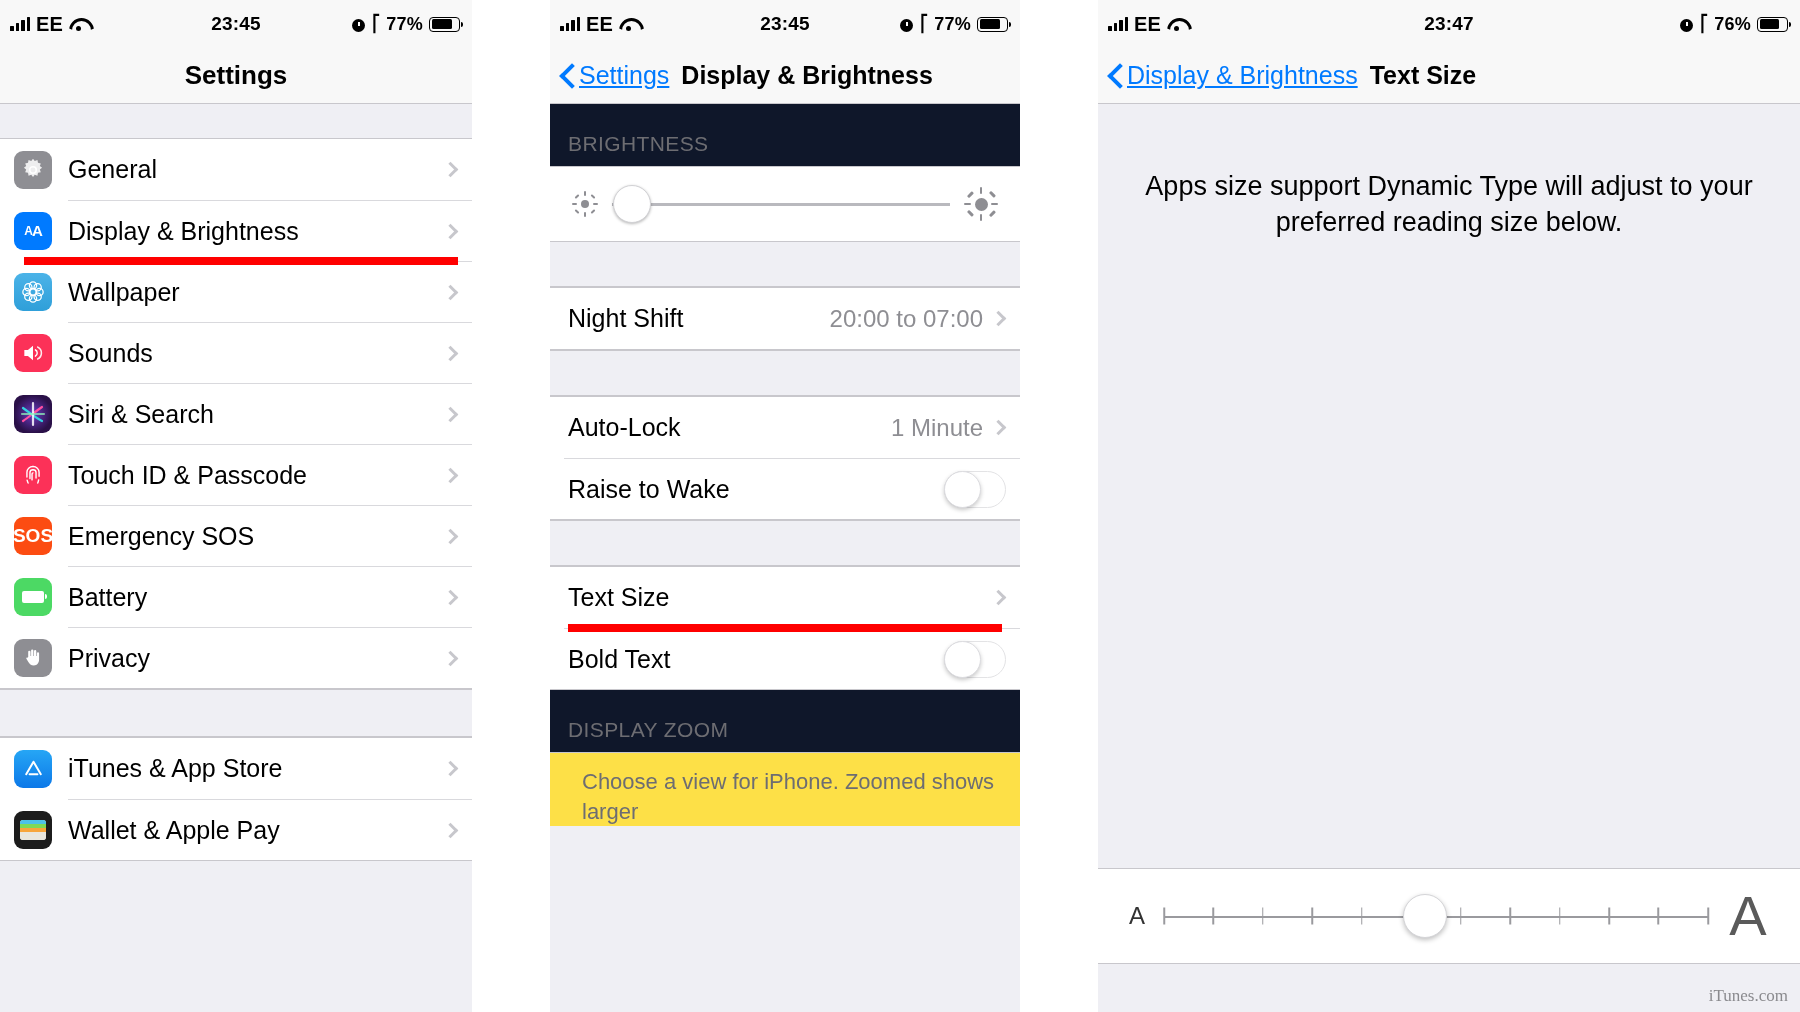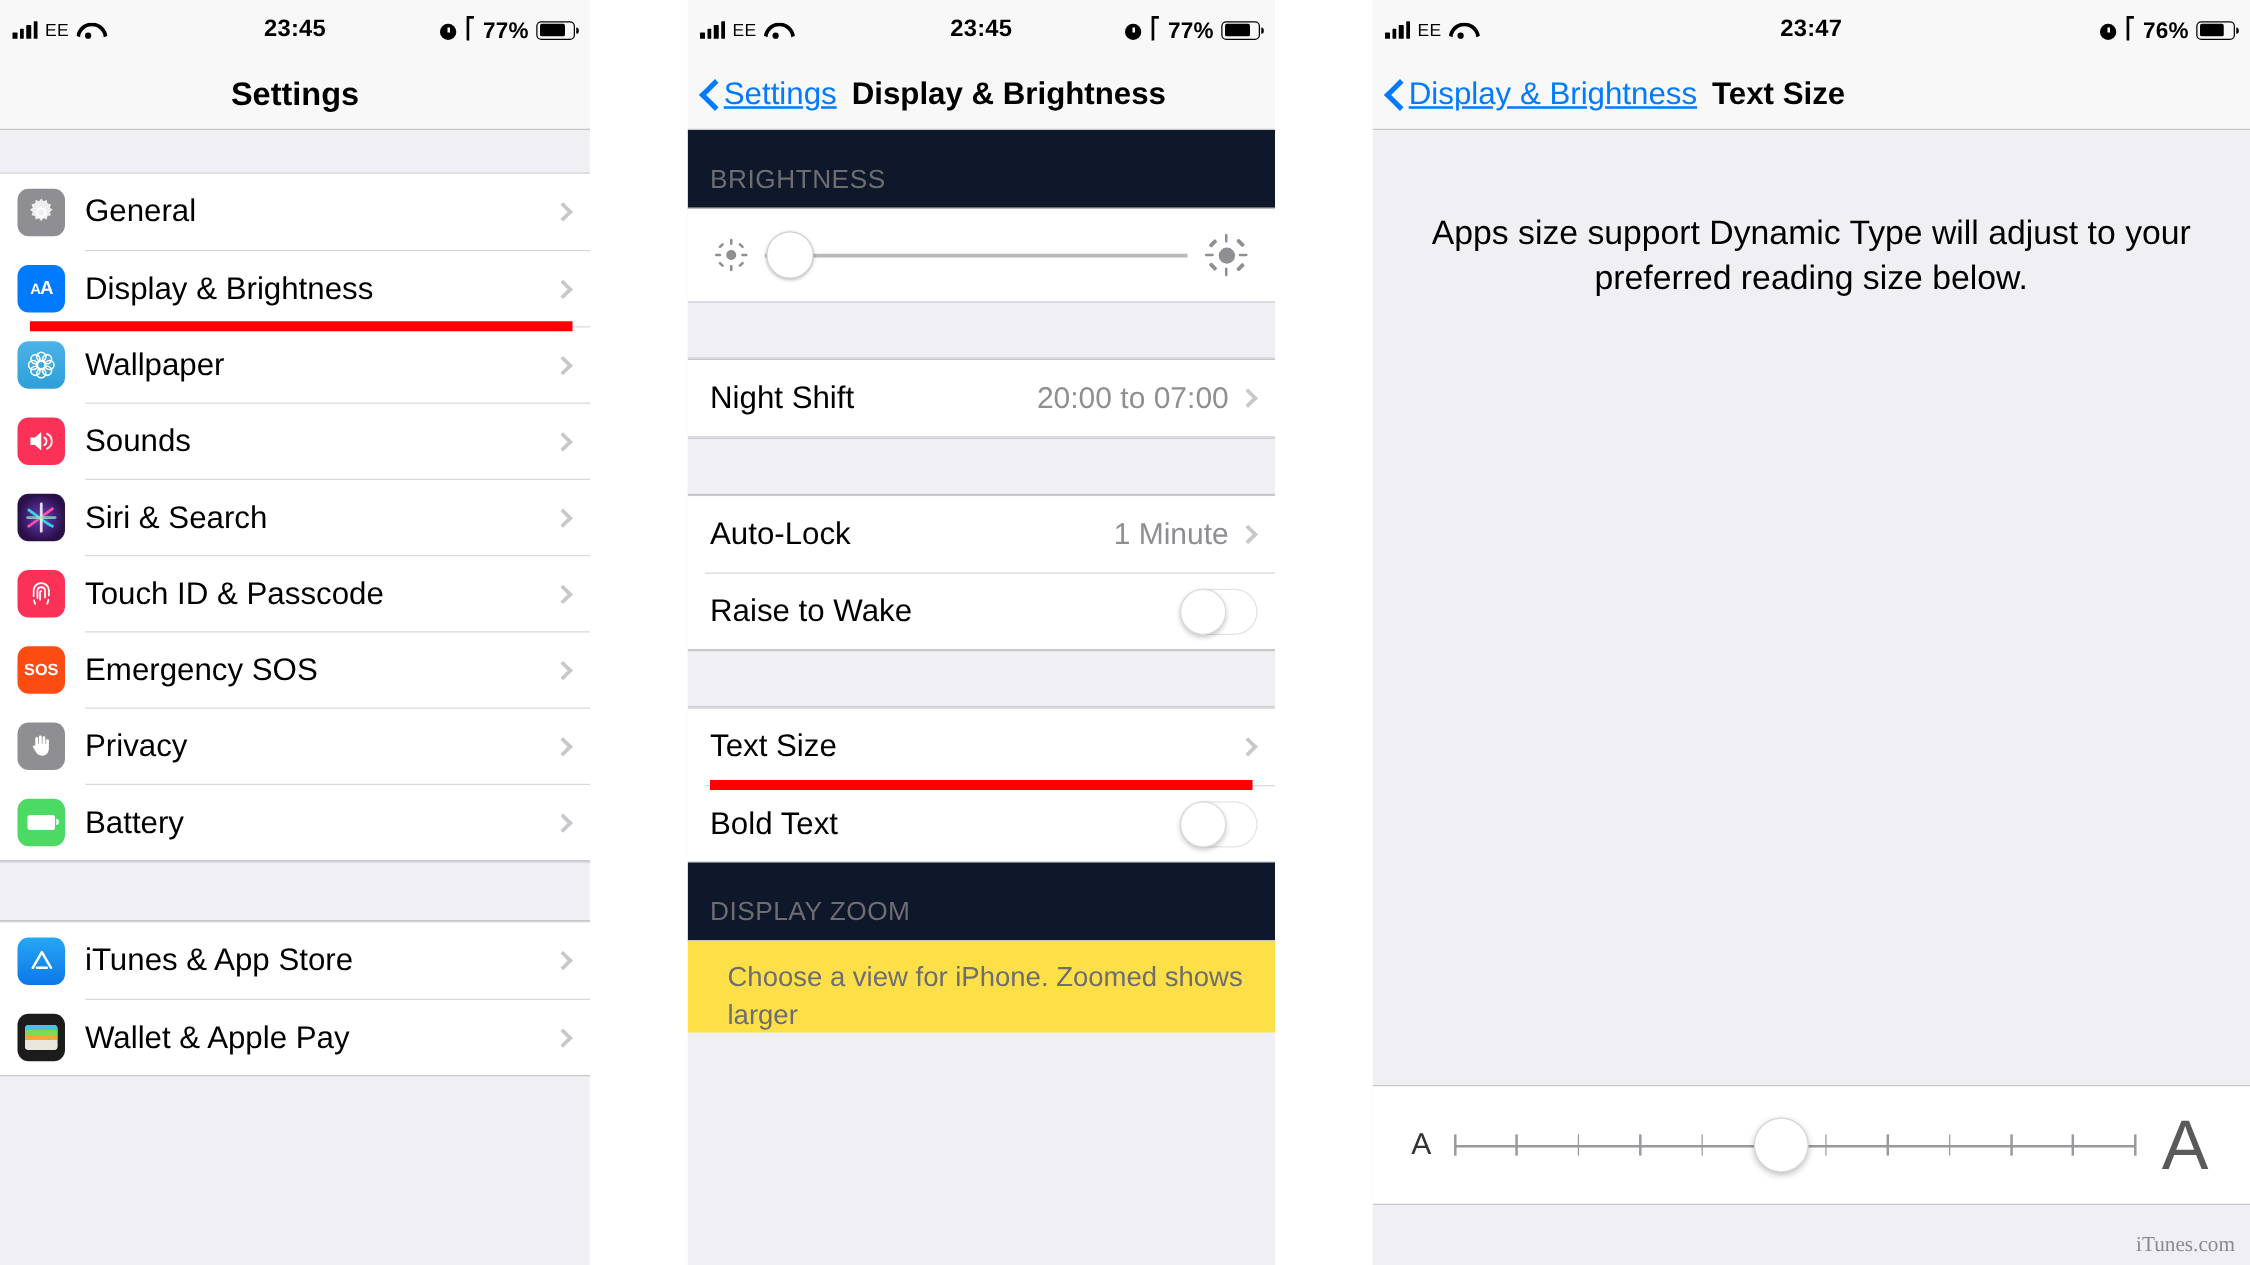--- a/index.html
+++ b/index.html
@@ -51,21 +51,21 @@
     margin-left: auto;
     display: flex; align-items: center; gap: 6px;
     z-index: 2;
   }
   .bars { display: flex; align-items: flex-end; gap: 2px; height: 14px; }
   .bars i { display:block; width: 3.5px; background:#000; border-radius:0.5px; }
   .bars i:nth-child(1){ height: 5px; }
   .bars i:nth-child(2){ height: 8px; }
   .bars i:nth-child(3){ height: 11px; }
   .bars i:nth-child(4){ height: 14px; }
-  .carrier { font-size: 14px; font-weight: 400; }
+  .carrier { font-size: 20px; font-weight: 700; }
   .wifi { width: 19px; height: 14px; position: relative; }
   .wifi::before {
     content:""; position:absolute; left:0; top:1px; width:19px; height:19px;
     border: 3px solid #000; border-radius: 50%;
     clip-path: polygon(0 0, 100% 0, 100% 42%, 50% 62%, 0 42%);
   }
   .wifi::after {
     content:""; position:absolute; left:7px; top:9px; width:5px;height:5px;
     background:#000; border-radius:50%;
   }
@@ -164,21 +164,21 @@
   }
 
   
   .ic-general { background: #8e8e93; }
   .ic-display { background: #007aff; font-size: 15px; letter-spacing:-1px; }
   .ic-display span.small { font-size: 12px; }
   .ic-wallpaper { background: linear-gradient(180deg,#4bb3e8,#2f9fd9); }
   .ic-sounds { background: #fc3158; }
   .ic-siri { background: radial-gradient(circle at 50% 50%, #6a3cc2 0%, #2a1048 70%); }
   .ic-touchid { background: #fc3158; }
-  .ic-sos { background: #fc4c12; font-size: 13px; }
+  .ic-sos { background: #fc4c12; font-size: 19px; }
   .ic-battery { background: #4cd964; }
   .ic-privacy { background: #8e8e93; }
   .ic-itunes { background: linear-gradient(180deg,#26a6f5,#0c78e8); }
   .ic-wallet { background: #1c1c1c; }
 
   
   .grp-header {
     background:#0f172a;
     padding: 28px 0 10px 18px;
     font-size: 21px; color:#6d6d72; letter-spacing: 0.4px;
@@ -399,39 +399,39 @@
 
         <div class="row">
           <div class="icon-sq ic-sos">SOS</div>
           <div class="row-inner">
             <span class="row-label">Emergency SOS</span>
             <span class="chev"></span>
           </div>
         </div>
 
         <div class="row">
+          <div class="icon-sq ic-battery">
+            <span style="display:block;width:22px;height:12px;border-radius:2px;background:#fff;position:relative">
+              <span style="position:absolute;right:-3px;top:3.5px;width:2.5px;height:5px;background:#fff;border-radius:0 2px 2px 0"></span>
+            </span>
+          </div>
+          <div class="row-inner">
+            <span class="row-label">Battery</span>
+            <span class="chev"></span>
+          </div>
+        </div>
+
+        <div class="row">
           <div class="icon-sq ic-privacy">
             <svg width="24" height="24" viewBox="0 0 24 24" fill="#fff">
               <path d="M7.2 11V5.8a1.15 1.15 0 012.3 0V10h.6V4.6a1.15 1.15 0 012.3 0V10h.6V5.2a1.15 1.15 0 012.3 0V10h.6V7.4a1.1 1.1 0 012.2 0v6.2c0 3.4-2 5.9-5.2 5.9-3 0-4.3-1.3-5.7-3.7l-1.8-3c-.5-.9.7-1.9 1.4-1z"></path>
             </svg>
           </div>
           <div class="row-inner">
             <span class="row-label">Privacy</span>
-            <span class="chev"></span>
-          </div>
-        </div>
-
-        <div class="row">
-          <div class="icon-sq ic-battery">
-            <span style="display:block;width:22px;height:12px;border-radius:2px;background:#fff;position:relative">
-              <span style="position:absolute;right:-3px;top:3.5px;width:2.5px;height:5px;background:#fff;border-radius:0 2px 2px 0"></span>
-            </span>
-          </div>
-          <div class="row-inner">
-            <span class="row-label">Battery</span>
             <span class="chev"></span>
           </div>
         </div>
 
       </div>
 
       <div class="sep-gap" style="height:48px"></div>
 
       <div class="group">
         <div class="row">

